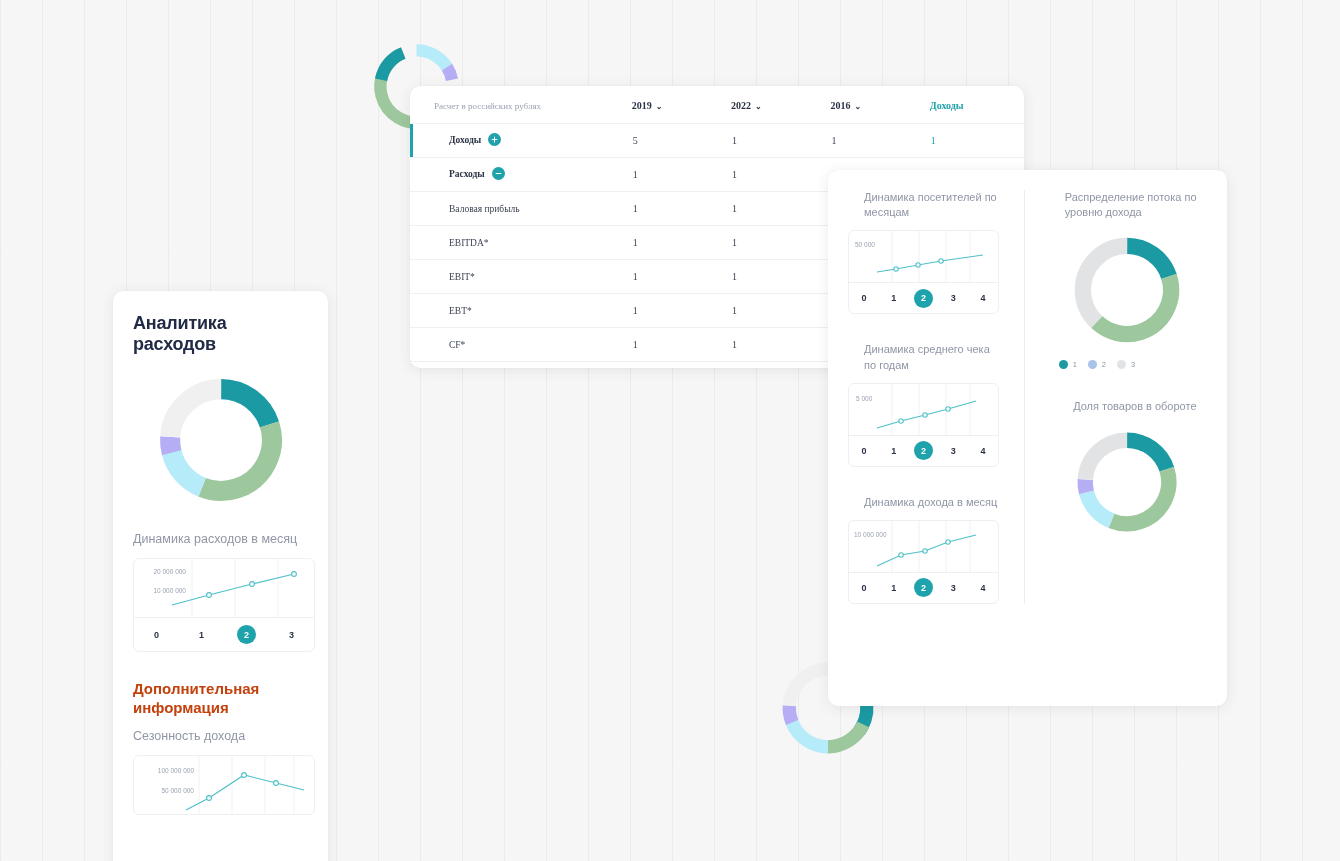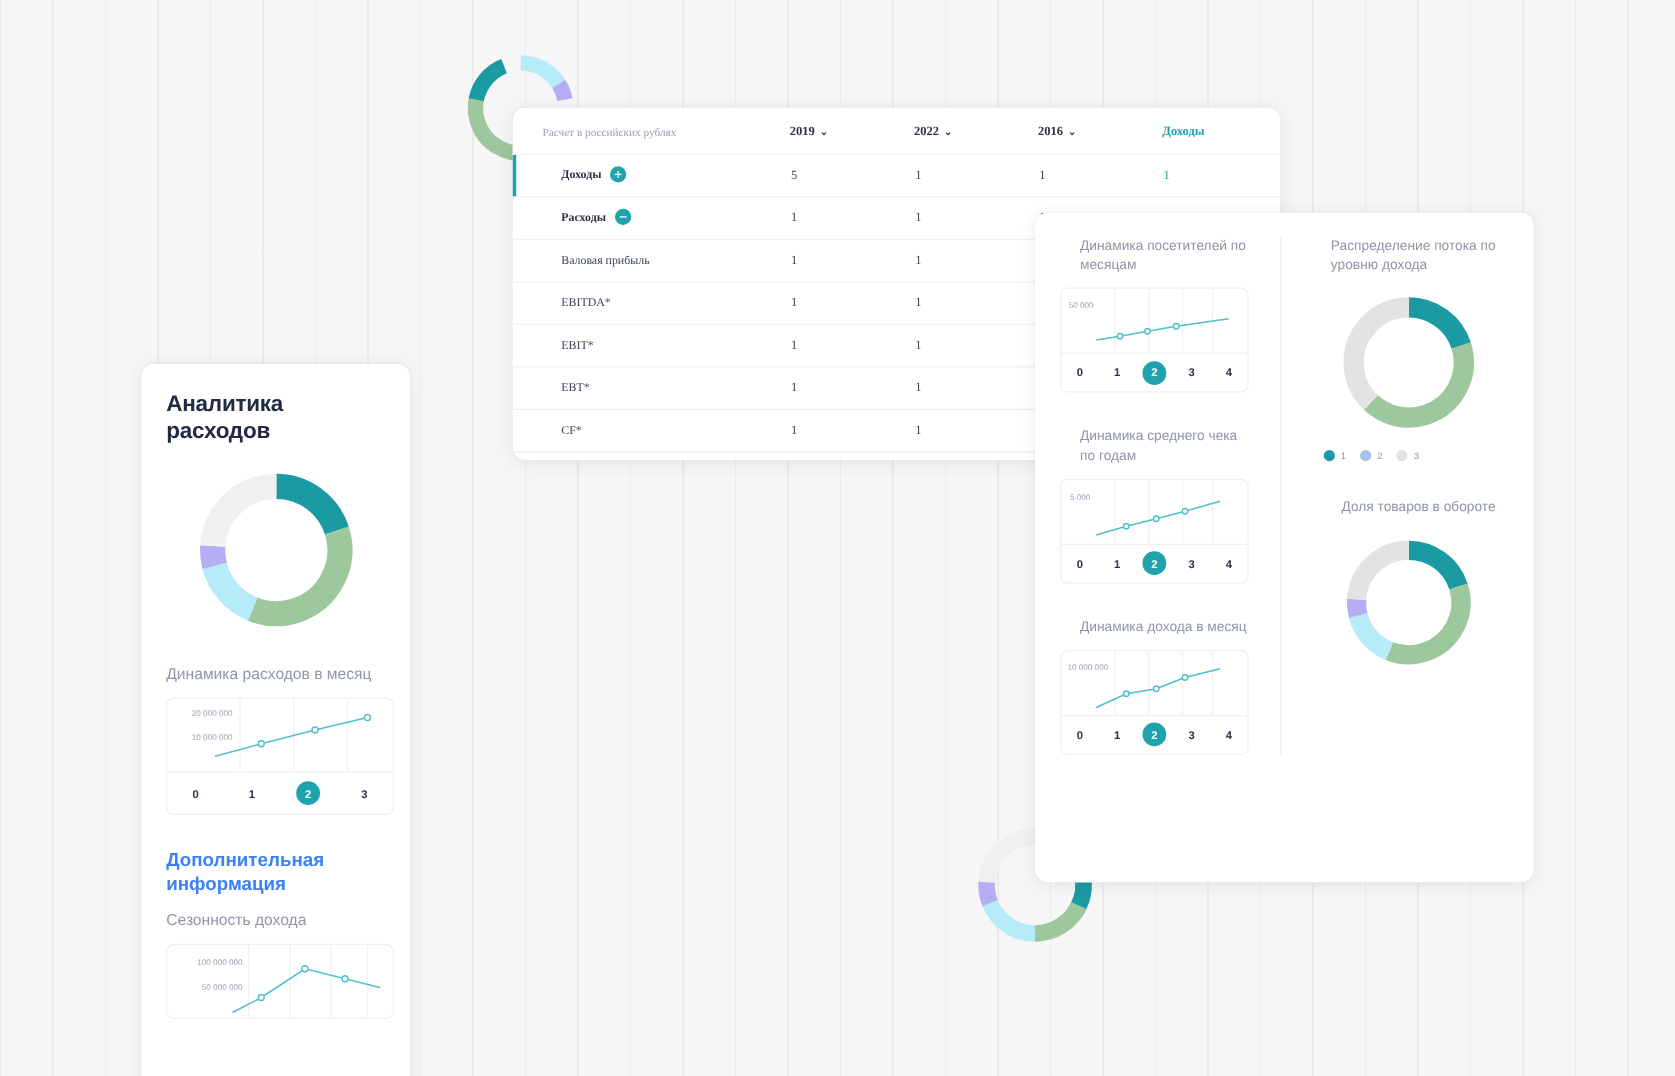--- a/index.html
+++ b/index.html
@@ -68,21 +68,21 @@
   h1.panel-title{
     margin:0 0 18px 0;font-size:18px;font-weight:700;color:#222b45;
     letter-spacing:-0.2px;
   }
   h2.sub{
     margin:0 0 14px 0;font-size:12.5px;font-weight:400;color:#9096a6;
     line-height:1.38;
   }
   h2.sub.small{font-size:11px;margin-left:16px;}
   h2.sec{
-    margin:0 0 10px 0;font-size:15px;font-weight:700;color:#3b82f6;
+    margin:0 0 10px 0;font-size:15px;font-weight:700;color:#c2410c;
     line-height:1.25;
   }
 
   
   .linechart{
     border:1px solid #edeff2;border-radius:6px;background:#fff;
     position:relative;overflow:hidden;
   }
   .lc-plot{position:relative;}
   .lc-plot svg{display:block;width:100%;height:100%;}

